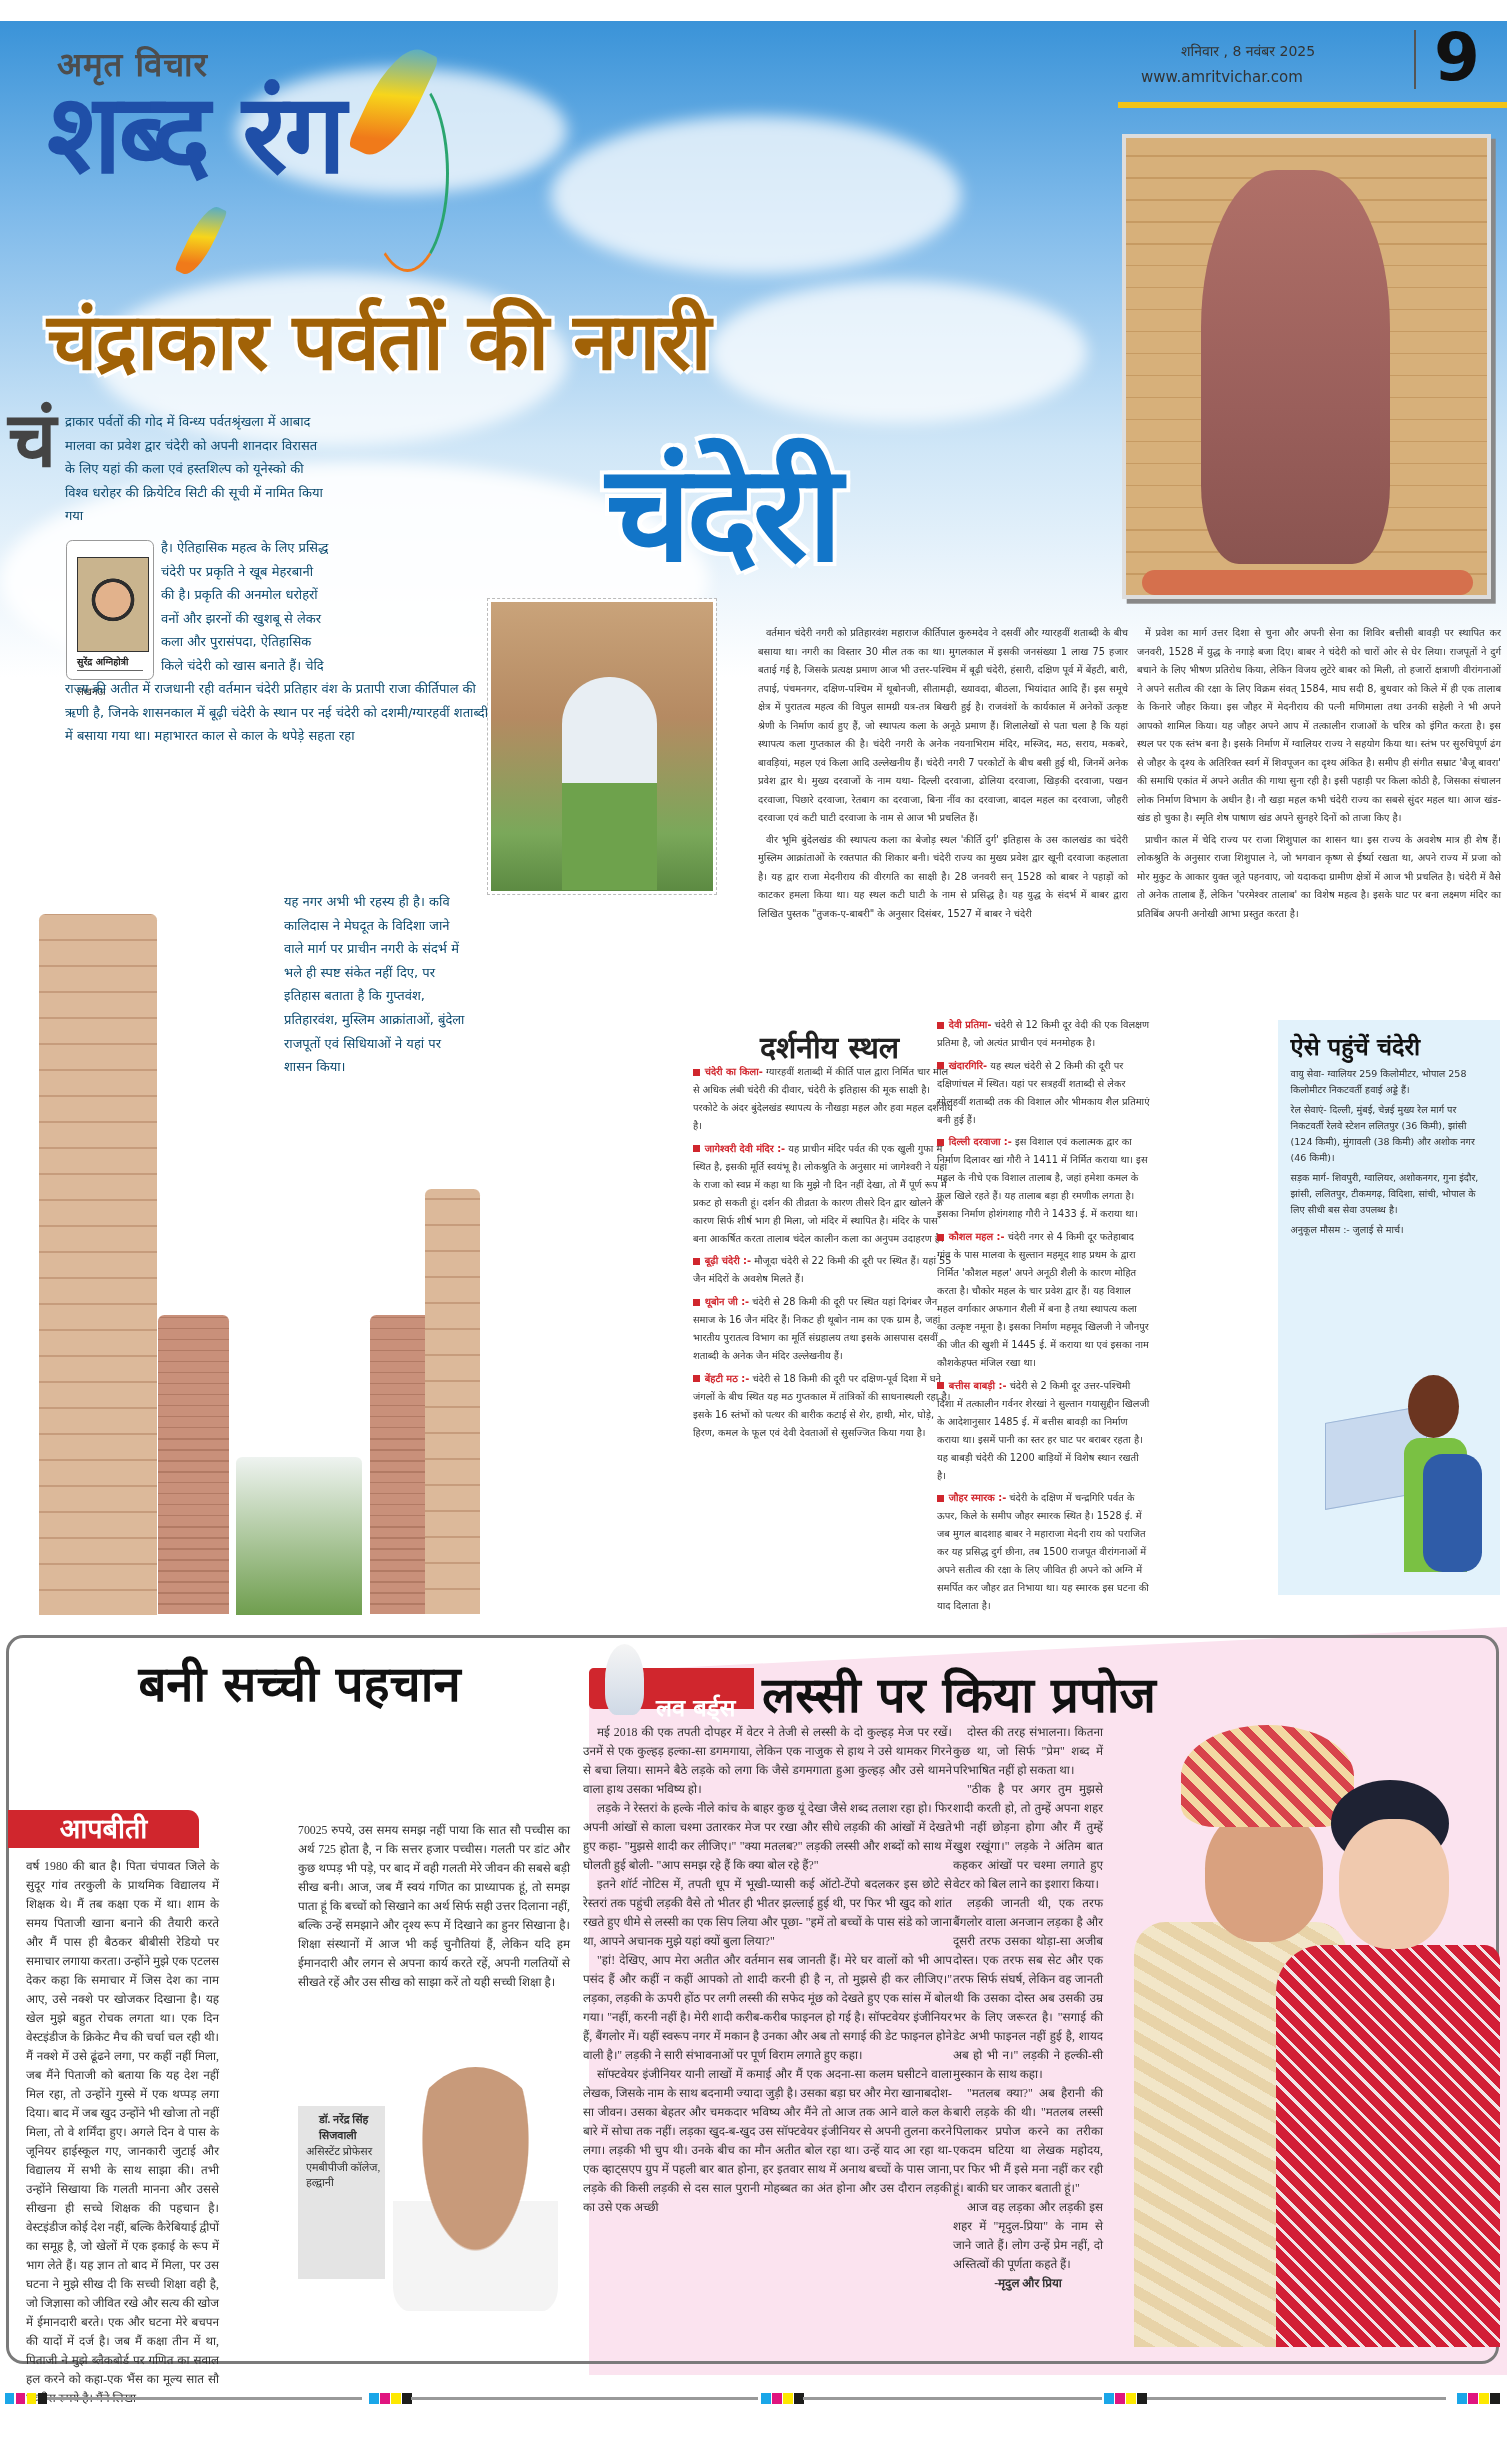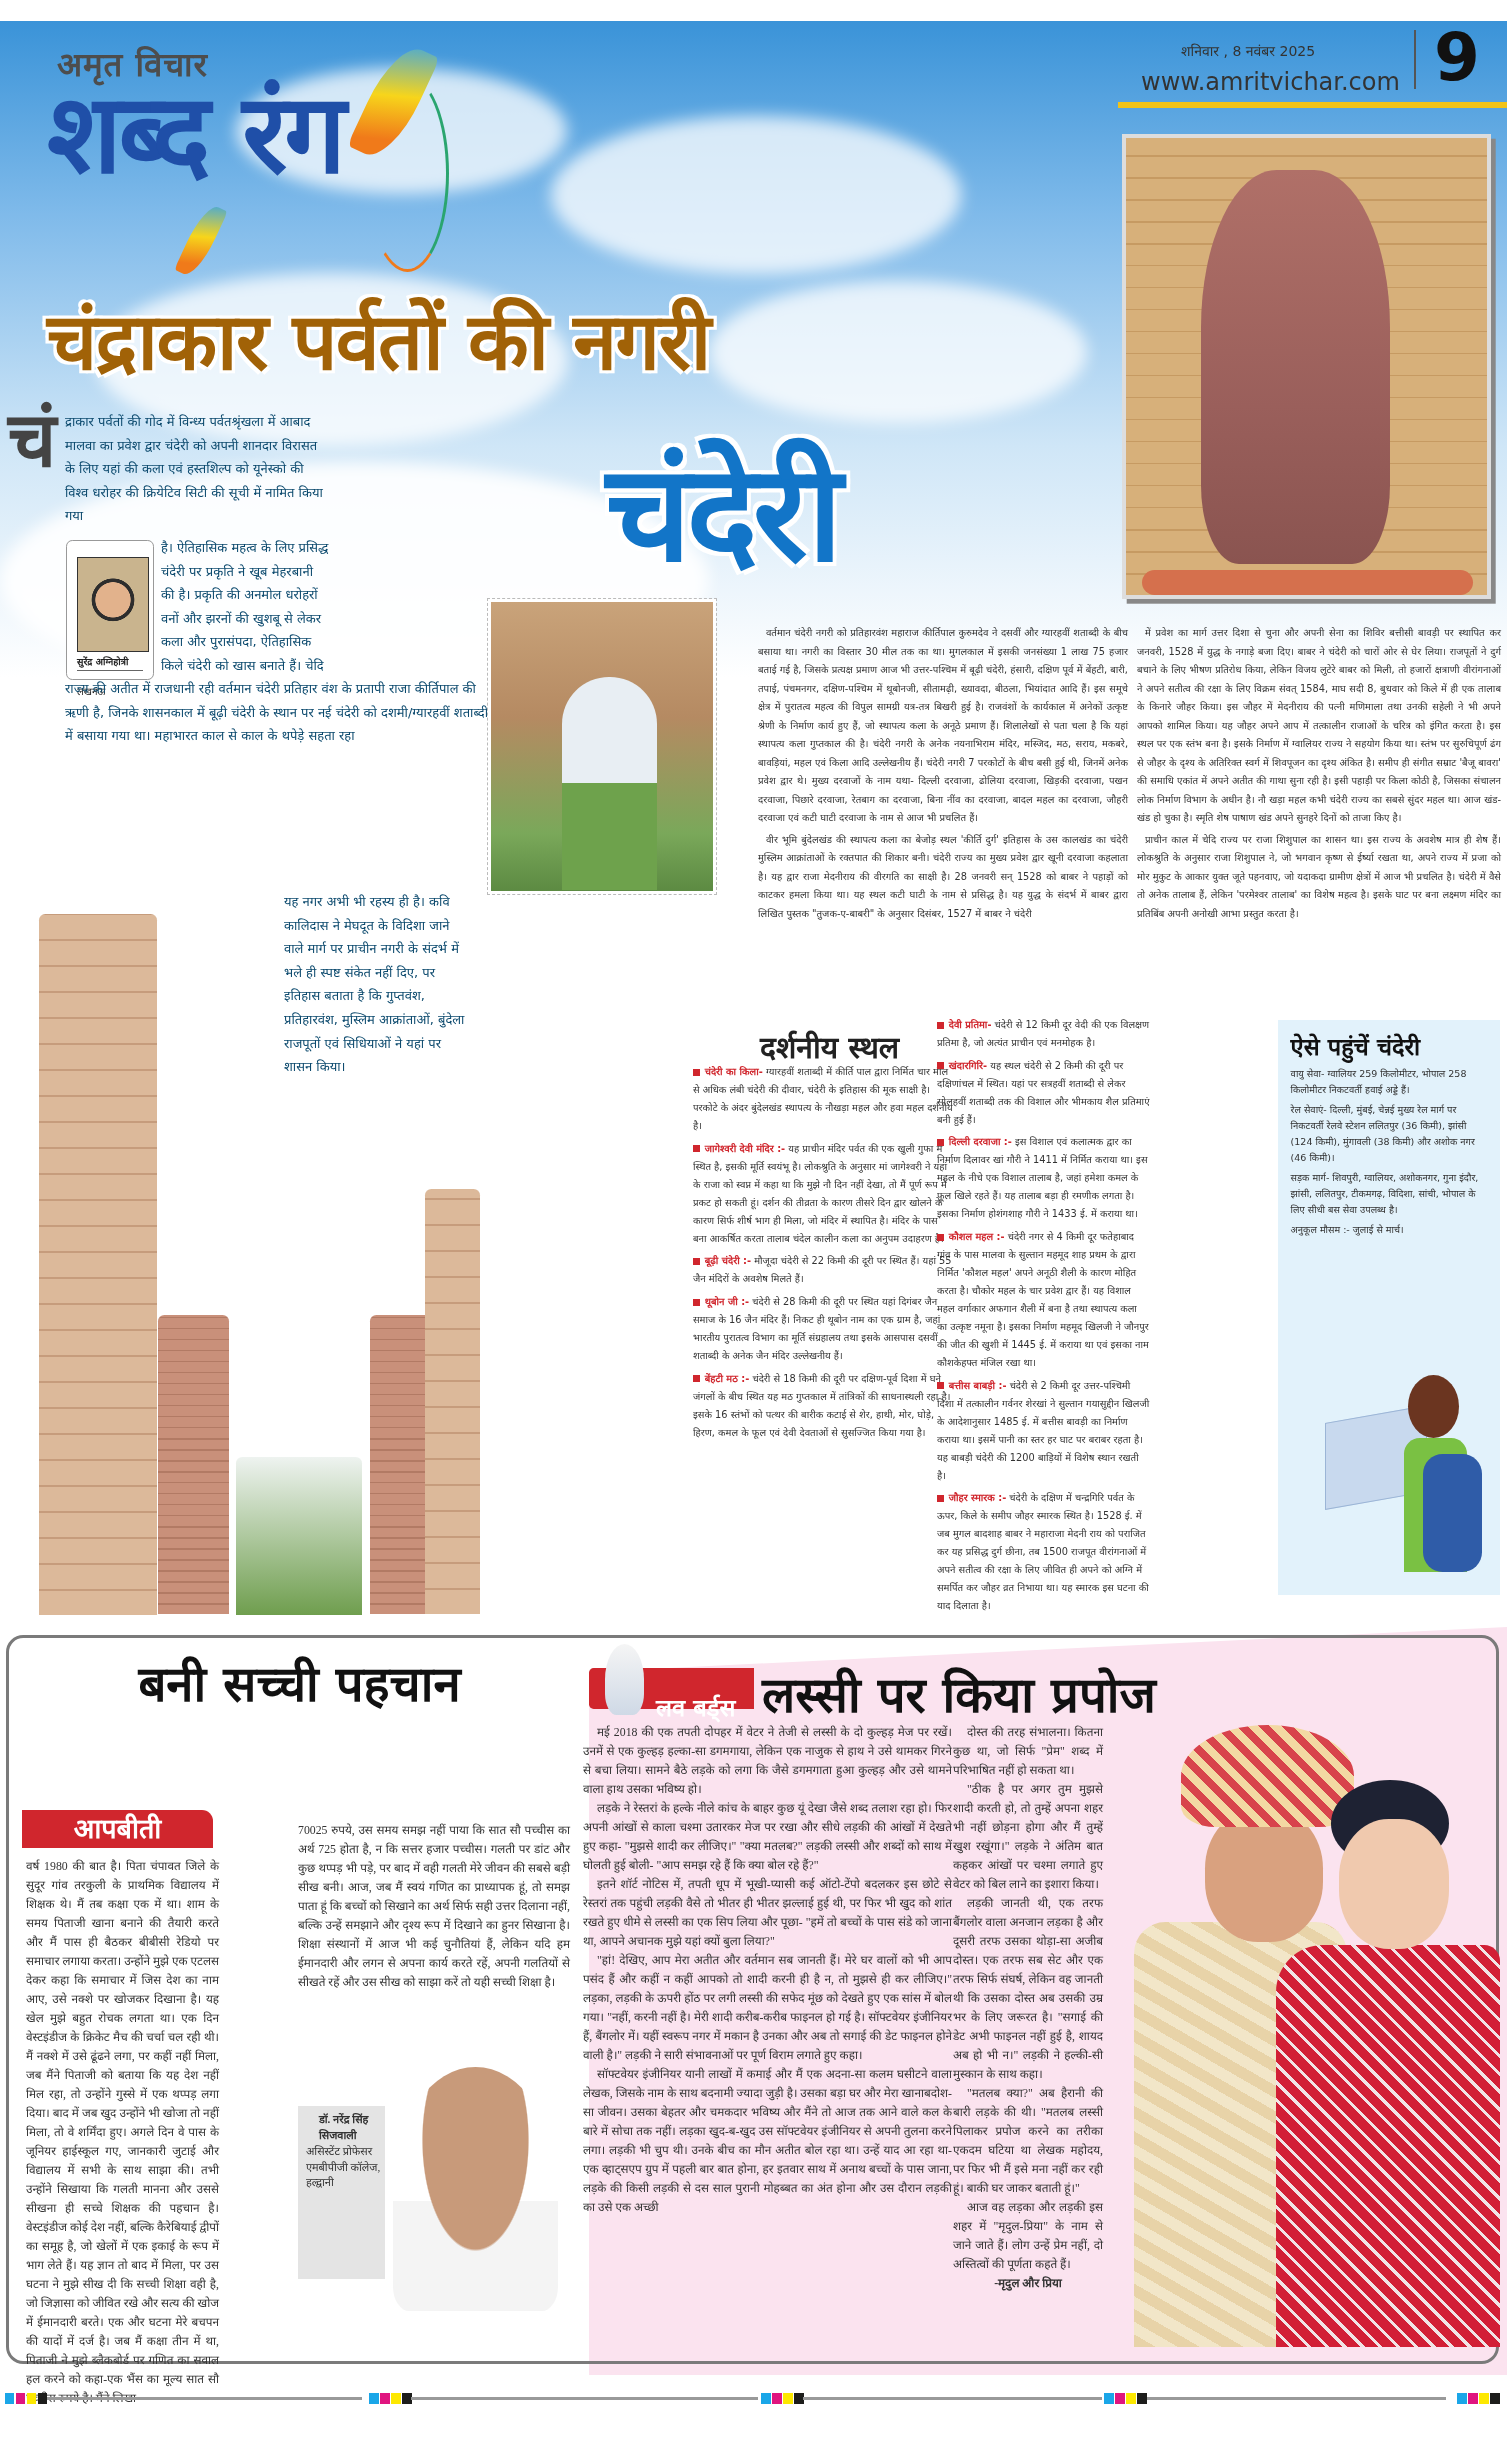--- a/index.html
+++ b/index.html
@@ -10,21 +10,21 @@
   
   .sky { left: 0; top: 20.5px; width: 1508px; height: 772px;
     background: linear-gradient(180deg, #3a93d8 0%, #7fbaea 25%, #cfe6f7 55%, #ffffff 85%); }
   .cloud { position: absolute; border-radius: 50%; background: rgba(255,255,255,0.75); filter: blur(7.9px); }
   .brand-small { left: 57px; top: 41px; font-size: 33px; font-weight: bold; color: #4d4d4d; letter-spacing: 0.8px; }
   .brand-big { left: 47px; top: 79px; font-size: 110px; font-weight: bold; color: #1f4fa8; line-height: 1; letter-spacing: -3.2px; }
   .feather { left: 370px; top: 43px; width: 47px; height: 118px; background: linear-gradient(160deg, #3fa7e0, #f7d51b 45%, #f07a1a 80%); border-radius: 60% 10% 60% 10%; transform: rotate(25deg); }
   .feather2 { left: 189px; top: 203px; width: 23.6px; height: 75px; background: linear-gradient(160deg, #3fa7e0, #f7d51b 45%, #f07a1a 80%); border-radius: 60% 10% 60% 10%; transform: rotate(25deg); }
   .pen-ring { left: 366px; top: 75px; width: 83px; height: 197px; border: 3.2px solid transparent; border-right-color: #2aa56f; border-bottom-color: #f07a1a; border-radius: 50%; }
   .dateline { left: 1181px; top: 41px; font-size: 14px; color: #333; }
-  .website { left: 1141px; top: 68px; font-size: 24px; color: #333; }
+  .website { left: 1141px; top: 68px; font-size: 15px; color: #333; }
   .page-sep { left: 1414px; top: 30px; width: 2.4px; height: 59px; background: #555; }
   .page-num { left: 1434px; top: 25px; font-size: 66px; font-weight: bold; color: #111; line-height: 1; }
   .yellow-rule { left: 1118px; top: 102px; width: 389px; height: 6.3px; background: #f2c318; }
 
   .headline { left: 47px; top: 285px; font-size: 79px; font-weight: bold; color: #a16207; white-space: nowrap;
     text-shadow: 3.2px 3.2px 0 #fff, -3.2px -3.2px 0 #fff, 3.2px -3.2px 0 #fff, -3.2px 3.2px 0 #fff; letter-spacing: -1.6px; }
   .place-name { left: 606px; top: 417px; font-size: 134px; font-weight: bold; color: #1275c8; white-space: nowrap;
     text-shadow: 3.9px 3.9px 0 #fff, -3.9px -3.9px 0 #fff, 3.9px -3.9px 0 #fff, -3.9px 3.9px 0 #fff; letter-spacing: -4.7px; }
 
   
@@ -74,21 +74,21 @@
   .traveler { position: absolute; left: 47px; top: 347px; width: 158px; height: 221px; }
   .traveler .head { position: absolute; left: 83px; top: 7.9px; width: 51px; height: 63px; border-radius: 50%; background: #6b3520; }
   .traveler .map { position: absolute; left: 0; top: 47px; width: 102px; height: 87px; background: #c8d9ee; transform: skewY(-10deg); border: 1.6px solid #9bb5d6; }
   .traveler .body { position: absolute; left: 79px; top: 71px; width: 63px; height: 134px; background: #7ac143; border-radius: 15.8px 15.8px 0 0; }
   .traveler .pack { position: absolute; left: 98px; top: 87px; width: 59px; height: 118px; background: #2f5ca8; border-radius: 19.7px; }
 
   
   .bottom-frame { left: 6.3px; top: 1635px; width: 1493px; height: 729px; border: 3.9px solid #7a7a7a; border-radius: 17.3px; }
   .pink-bg { left: 589px; top: 1627px; width: 918px; height: 748px; background: #fbe3ef; clip-path: polygon(0 6%, 100% 0, 100% 100%, 0 100%); }
   .mistake-headline { left: 31.5px; top: 1654px; width: 536px; text-align: center; font-size: 49px; font-weight: bold; color: #111; line-height: 1.25; }
-  .aapbeeti-badge { left: 22px; top: 1810px; width: 191px; height: 38px; background: #d0262d; border-radius: 0 11px 0 0; color: #fff; font-size: 27px; font-weight: bold; text-align: center; line-height: 38px; }
+  .aapbeeti-badge { left: 8px; top: 1810px; width: 191px; height: 38px; background: #d0262d; border-radius: 0 11px 0 0; color: #fff; font-size: 27px; font-weight: bold; text-align: center; line-height: 38px; }
   .story-text { font-family: "Liberation Serif", serif; font-size: 11.8px; line-height: 19px; color: #333; text-align: justify; }
   .mistake-left { left: 26px; top: 1857px; width: 193px; }
   .mistake-right { left: 298px; top: 1821px; width: 272px; }
   .prof-card { left: 298px; top: 2106px; width: 276px; height: 228px; }
   .prof-bg { position: absolute; left: 0; top: 0; width: 87px; height: 173px; background: #e4e4e4; }
   .prof-photo { position: absolute; left: 95px; top: -39px; width: 165px; height: 244px; border-radius: 50% 50% 10% 10%;
     background: radial-gradient(ellipse at 50% 30%, #c89a7a 0 45%, transparent 46%), linear-gradient(180deg, transparent 55%, #f4f4f4 55%); }
   .prof-info { position: absolute; left: 7.9px; top: 6.3px; width: 87px; font-family: "Liberation Serif", serif; font-size: 11px; line-height: 15.8px; color: #333; }
   .prof-info .nm { font-weight: bold; margin-left: 13px; }
 

